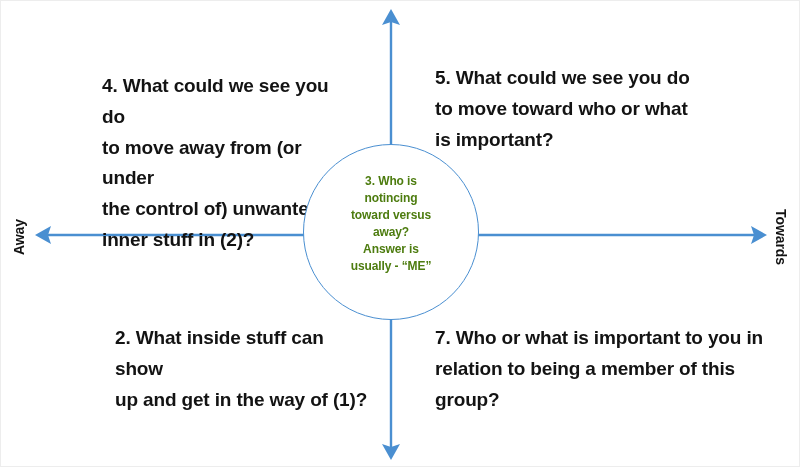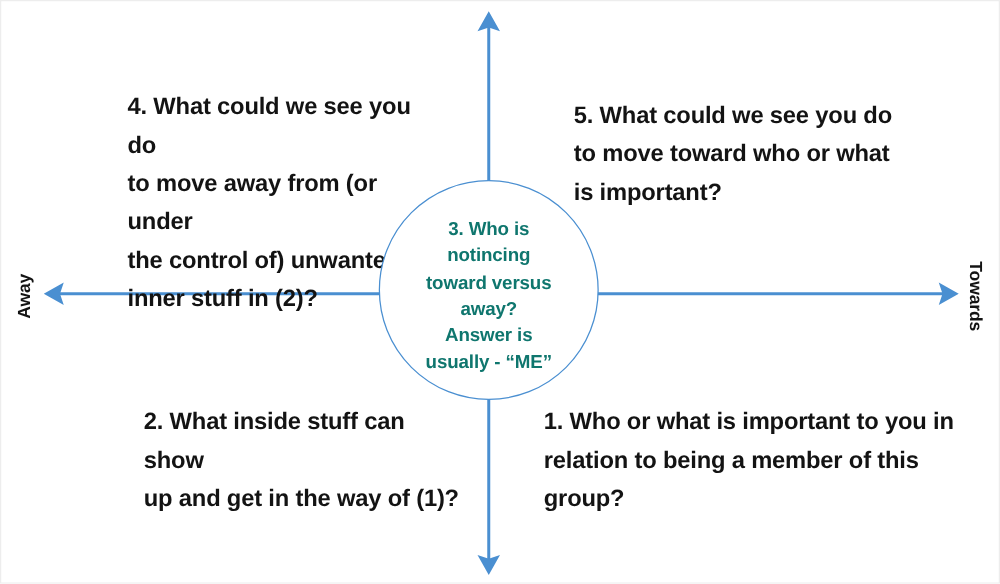--- a/index.html
+++ b/index.html
@@ -43,41 +43,41 @@
     box-sizing: border-box;
     z-index: 3;
   }
   .center-text {
     position: absolute;
     left: 320px;
     top: 172px;
     width: 140px;
     z-index: 4;
     text-align: center;
-    font-size: 15px;
+    font-size: 12px;
     line-height: 1.42;
-    color: #0f766e;
+    color: #4d7c0f;
     font-weight: 600;
     letter-spacing: -0.1px;
     white-space: pre-line;
   }
 
   
   .quad {
     position: absolute;
     z-index: 2;
     font-size: 19px;
     line-height: 1.62;
     color: #131313;
     font-weight: 700;
     letter-spacing: -0.15px;
     white-space: pre-line;
   }
   #quad-4 { left: 101px;  top: 70px;  width: 252px; }
-  #quad-5 { left: 434px;  top: 77px;  width: 258px; margin-left: 24px; }
+  #quad-5 { left: 434px;  top: 62px;  width: 258px; }
   #quad-2 { left: 114px;  top: 322px; width: 258px; }
   #quad-1 { left: 434px;  top: 322px; width: 330px; }
 
   
   .axis-label {
     position: absolute;
     z-index: 2;
     font-size: 14px;
     font-weight: 600;
     color: #131313;
@@ -140,20 +140,20 @@
 the control of) unwanted
 inner stuff in (2)?</div>
 
   <div class="quad" id="quad-5">5. What could we see you do
 to move toward who or what
 is important?</div>
 
   <div class="quad" id="quad-2">2. What inside stuff can show
 up and get in the way of (1)?</div>
 
-  <div class="quad" id="quad-1">1. Who or what is important to you in
+  <div class="quad" id="quad-1">7. Who or what is important to you in
 relation to being a member of this group?</div>
 
   <div class="axis-label" id="label-away">Away</div>
 
   <div class="axis-label" id="label-towards">Towards</div>
 
 </div>
 
 </body></html>

